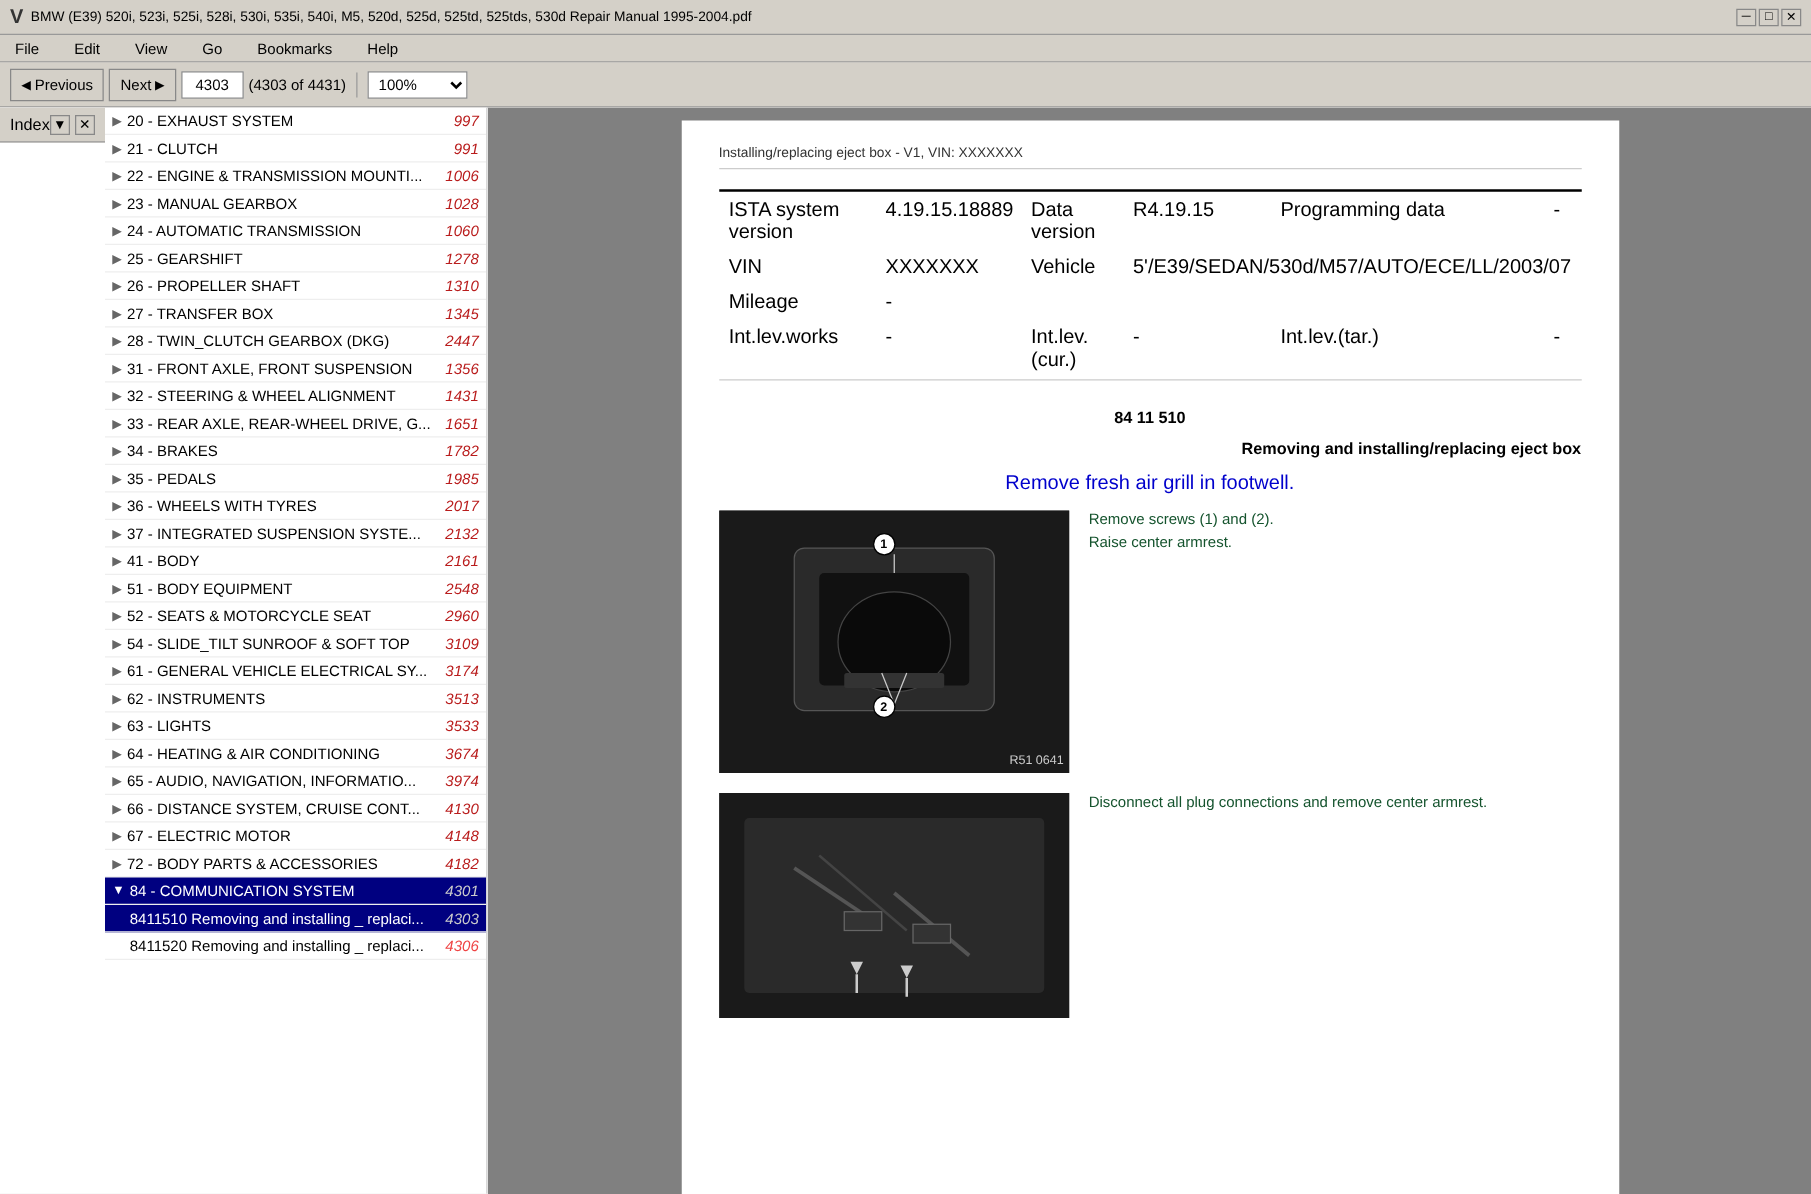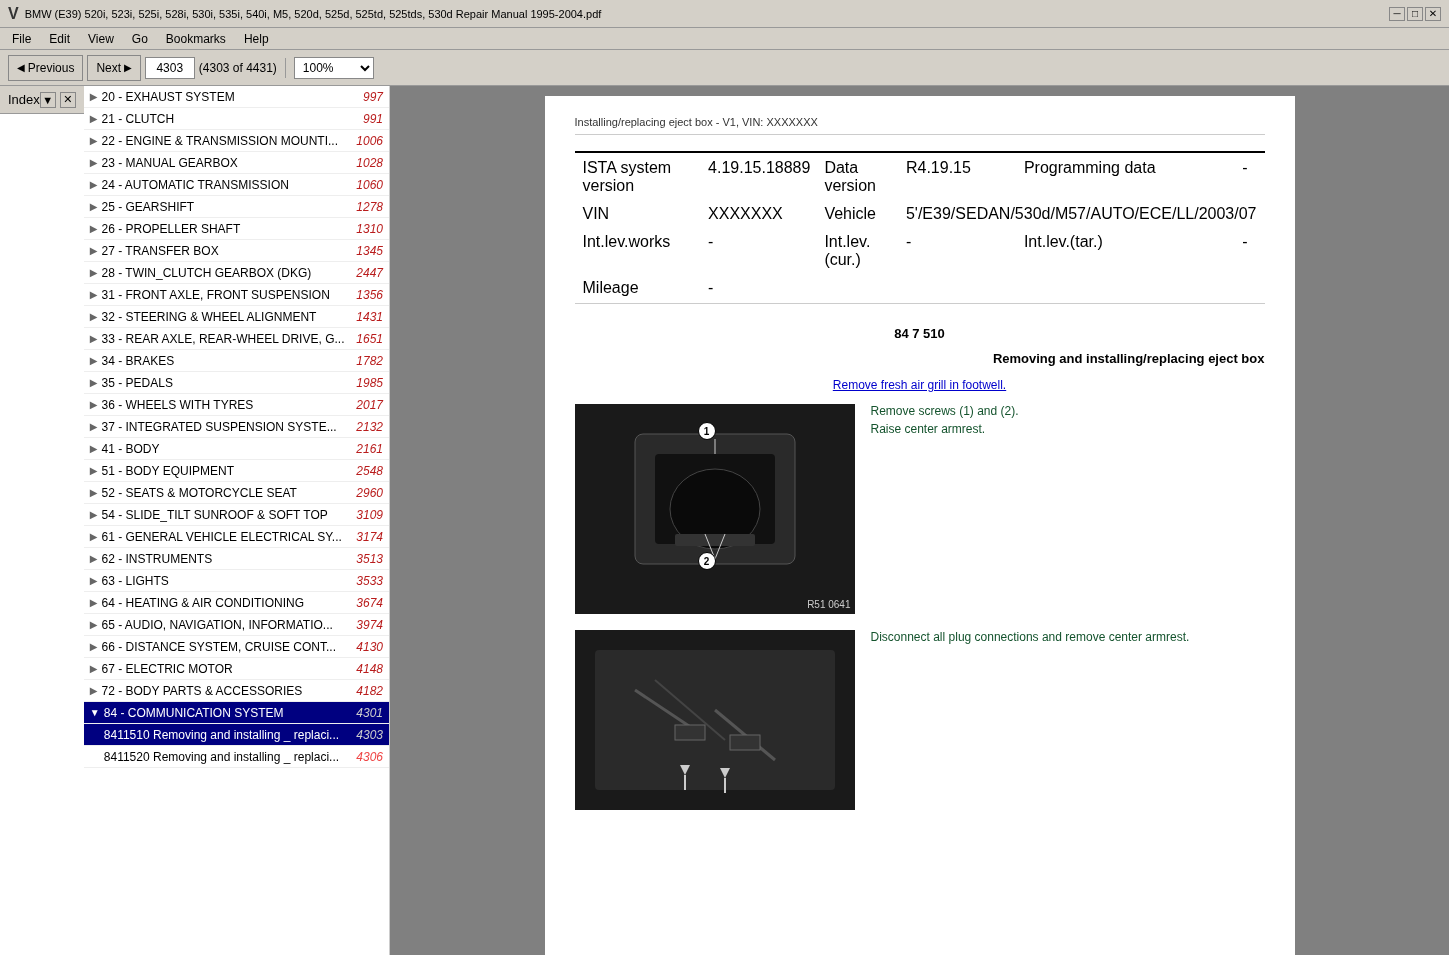--- a/index.html
+++ b/index.html
@@ -46,21 +46,21 @@
     }
 
     
     #menu-bar {
       background: #d4d0c8;
       height: 22px;
       display: flex;
       align-items: center;
       padding: 0 4px;
       border-bottom: 1px solid #999;
-      gap: 2px;
+      gap: 12px;
     }
     .menu-item {
       padding: 2px 8px;
       cursor: pointer;
       font-size: 12px;
     }
 
     
     #toolbar {
       background: #d4d0c8;
@@ -236,23 +236,22 @@
     }
     .section-header-row {
       display: flex;
       justify-content: space-between;
       margin-bottom: 12px;
     }
 
     
     .doc-link {
       color: #0000cc;
-      text-decoration: underline;
-      cursor: pointer;
-      font-size: 12px;
+      cursor: pointer;
+      font-size: 16px;
       display: block;
       text-align: center;
       margin-bottom: 12px;
     }
     .image-caption {
       font-size: 12px;
       color: #14532d;
       margin-left: 16px;
       flex: 1;
     }
@@ -544,42 +543,42 @@
           <td class="label-cell">Programming data</td>
           <td>-</td>
         </tr>
         <tr class="info-row-border">
           <td class="label-cell">VIN</td>
           <td class="value-cell">XXXXXXX</td>
           <td class="label-cell">Vehicle</td>
           <td class="value-cell" colspan="3">5'/E39/SEDAN/530d/M57/AUTO/ECE/LL/2003/07</td>
         </tr>
         <tr class="info-row-border">
+          <td class="label-cell">Mileage</td>
+          <td>-</td>
+          <td></td>
+              <td></td>
+              <td></td>
+              <td></td>
+        </tr>
+        <tr class="info-row-border">
           <td class="label-cell">Int.lev.works</td>
           <td>-</td>
           <td class="label-cell">Int.lev.(cur.)</td>
           <td>-</td>
           <td class="label-cell">Int.lev.(tar.)</td>
           <td>-</td>
         </tr>
-        <tr class="info-row-border">
-          <td class="label-cell">Mileage</td>
-          <td>-</td>
-          <td></td>
-              <td></td>
-              <td></td>
-              <td></td>
-        </tr>
       </tbody>
         </table>
 
       <div class="section-header-row">
         <div></div>
         <div style="text-align:right; flex:1;">
-          <div class="section-number">84 7 510</div>
+          <div class="section-number">84 11 510</div>
           <div class="section-title">Removing and installing/replacing eject box</div>
         </div>
       </div>
 
       <a class="doc-link">Remove fresh air grill in footwell.</a>
 
       <div class="image-row">
         <div class="img-sim-1">
           
           <svg width="280" height="210">

